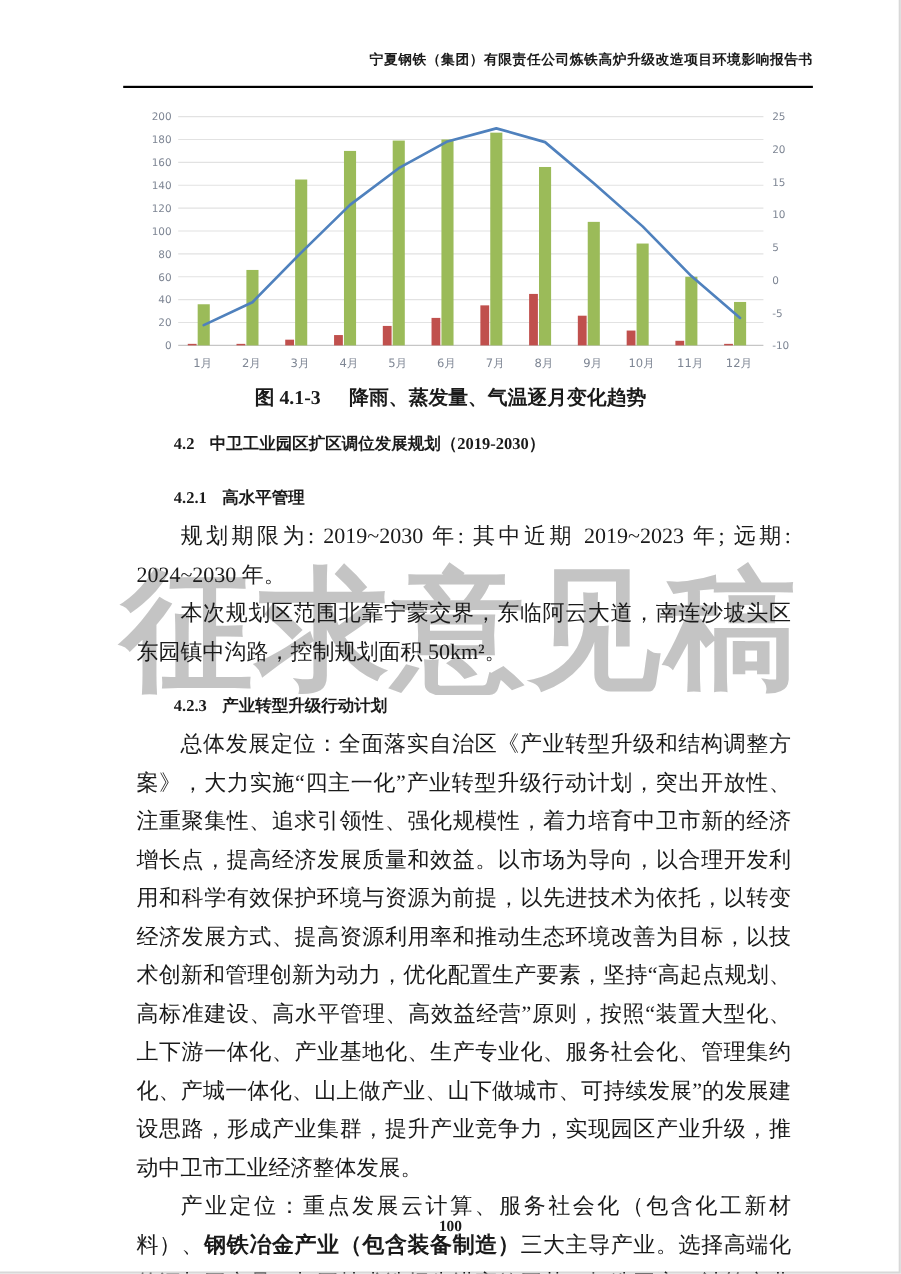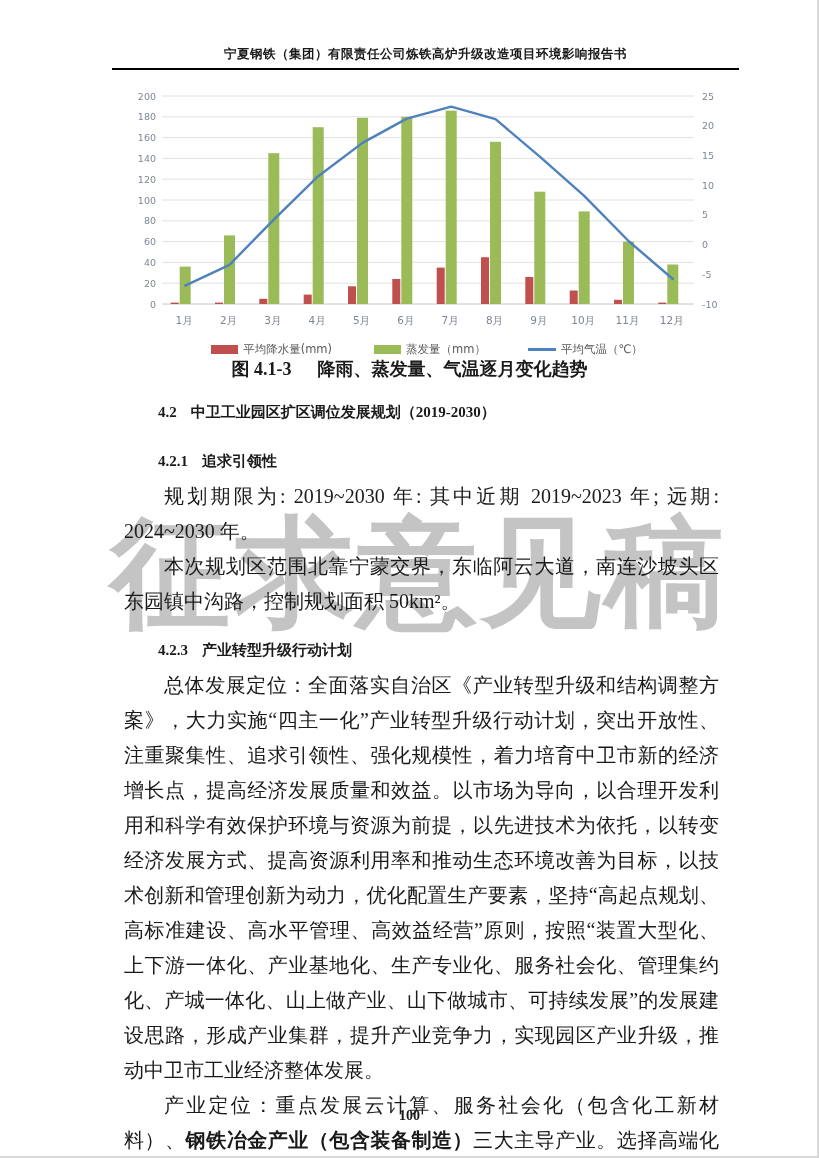--- a/index.html
+++ b/index.html
@@ -11,22 +11,22 @@
     overflow:hidden;
     font-family:"Liberation Serif","DejaVu Serif",serif;
     color:#1a1a1a;
     box-shadow:inset -2px -2px 0 #d8d8d8;
   }
   .content{position:relative;z-index:1;}
   
   .doc-header{
     margin:46px 80px 0 112px;
     border-bottom:2.5px solid #000;
-    padding-bottom:5px;
-    text-align:center;
+    padding-bottom:15px;
+    text-align:right;
     font-size:12.5px;
     font-weight:bold;
     letter-spacing:.5px;
   }
   
   .chart-wrap{margin:16px 0 0 114px;width:626px;}
   .chart-svg-box{width:626px;}
   .ax{font-family:"DejaVu Sans","Liberation Sans",sans-serif;font-size:9.5px;fill:#7e8694;}
   .axm{font-family:"DejaVu Sans","Liberation Sans",sans-serif;font-size:10.5px;fill:#7e8694;}
   .legend{
@@ -170,46 +170,32 @@
             <rect x="420.3" y="105.7" width="11" height="112.3" fill="#9bbb59"></rect>
             <rect x="455.7" y="204.5" width="8" height="13.5" fill="#c0504d"></rect>
             <rect x="464.7" y="125.4" width="11" height="92.6" fill="#9bbb59"></rect>
             <rect x="500.0" y="213.8" width="8" height="4.2" fill="#c0504d"></rect>
             <rect x="509.0" y="155.6" width="11" height="62.4" fill="#9bbb59"></rect>
             <rect x="544.3" y="216.6" width="8" height="1.4" fill="#c0504d"></rect>
             <rect x="553.3" y="178.5" width="11" height="39.5" fill="#9bbb59"></rect>
             <polyline points="71.2,199.6 115.5,178.8 159.8,133.6 204.2,90.2 248.5,56.9 292.8,32.6 337.2,20.7 381.5,33.2 425.8,70.6 470.2,109.8 514.5,155.0 558.8,193.0" fill="none" stroke="#4f81bd" stroke-width="2.4" stroke-linejoin="round" stroke-linecap="round"></polyline>
           </svg>
       </div>
-      <div class="legend">
-        <span class="item">
-          <span class="sw-bar" style="background: rgb(192, 80, 77);"></span>
-          <span>平均降水量(mm)</span>
-        </span>
-        <span class="item">
-          <span class="sw-bar" style="background: rgb(155, 187, 89);"></span>
-          <span>蒸发量（mm）</span>
-        </span>
-        <span class="item">
-          <span class="sw-line" style="background: rgb(79, 129, 189);"></span>
-          <span>平均气温（℃）</span>
-        </span>
-      </div>
     </div>
 
     <div class="caption">
       <span>图  4.1-3</span><span class="gap"></span><span>降雨、蒸发量、气温逐月变化趋势</span>
     </div>
 
     <div class="section-h">
       <span class="num">4.2</span><span>中卫工业园区扩区调位发展规划（2019-2030）</span>
     </div>
 
     <div class="section-h">
-      <span class="num">4.2.1</span><span>追求引领性</span>
+      <span class="num">4.2.1</span><span>高水平管理</span>
     </div>
     <p class="body-p">规划期限为: 2019~2030 年: 其中近期 2019~2023 年; 远期: 2024~2030 年。</p>
 
     <p class="body-p">本次规划区范围北靠宁蒙交界，东临阿云大道，南连沙坡头区东园镇中沟路，控制规划面积 50km²。</p>
 
     <div class="section-h">
       <span class="num">4.2.3</span><span>产业转型升级行动计划</span>
     </div>
     <p class="body-p">总体发展定位：全面落实自治区《产业转型升级和结构调整方案》，大力实施“四主一化”产业转型升级行动计划，突出开放性、注重聚集性、追求引领性、强化规模性，着力培育中卫市新的经济增长点，提高经济发展质量和效益。以市场为导向，以合理开发利用和科学有效保护环境与资源为前提，以先进技术为依托，以转变经济发展方式、提高资源利用率和推动生态环境改善为目标，以技术创新和管理创新为动力，优化配置生产要素，坚持“高起点规划、高标准建设、高水平管理、高效益经营”原则，按照“装置大型化、上下游一体化、产业基地化、生产专业化、服务社会化、管理集约化、产城一体化、山上做产业、山下做城市、可持续发展”的发展建设思路，形成产业集群，提升产业竞争力，实现园区产业升级，推动中卫市工业经济整体发展。</p>
 

